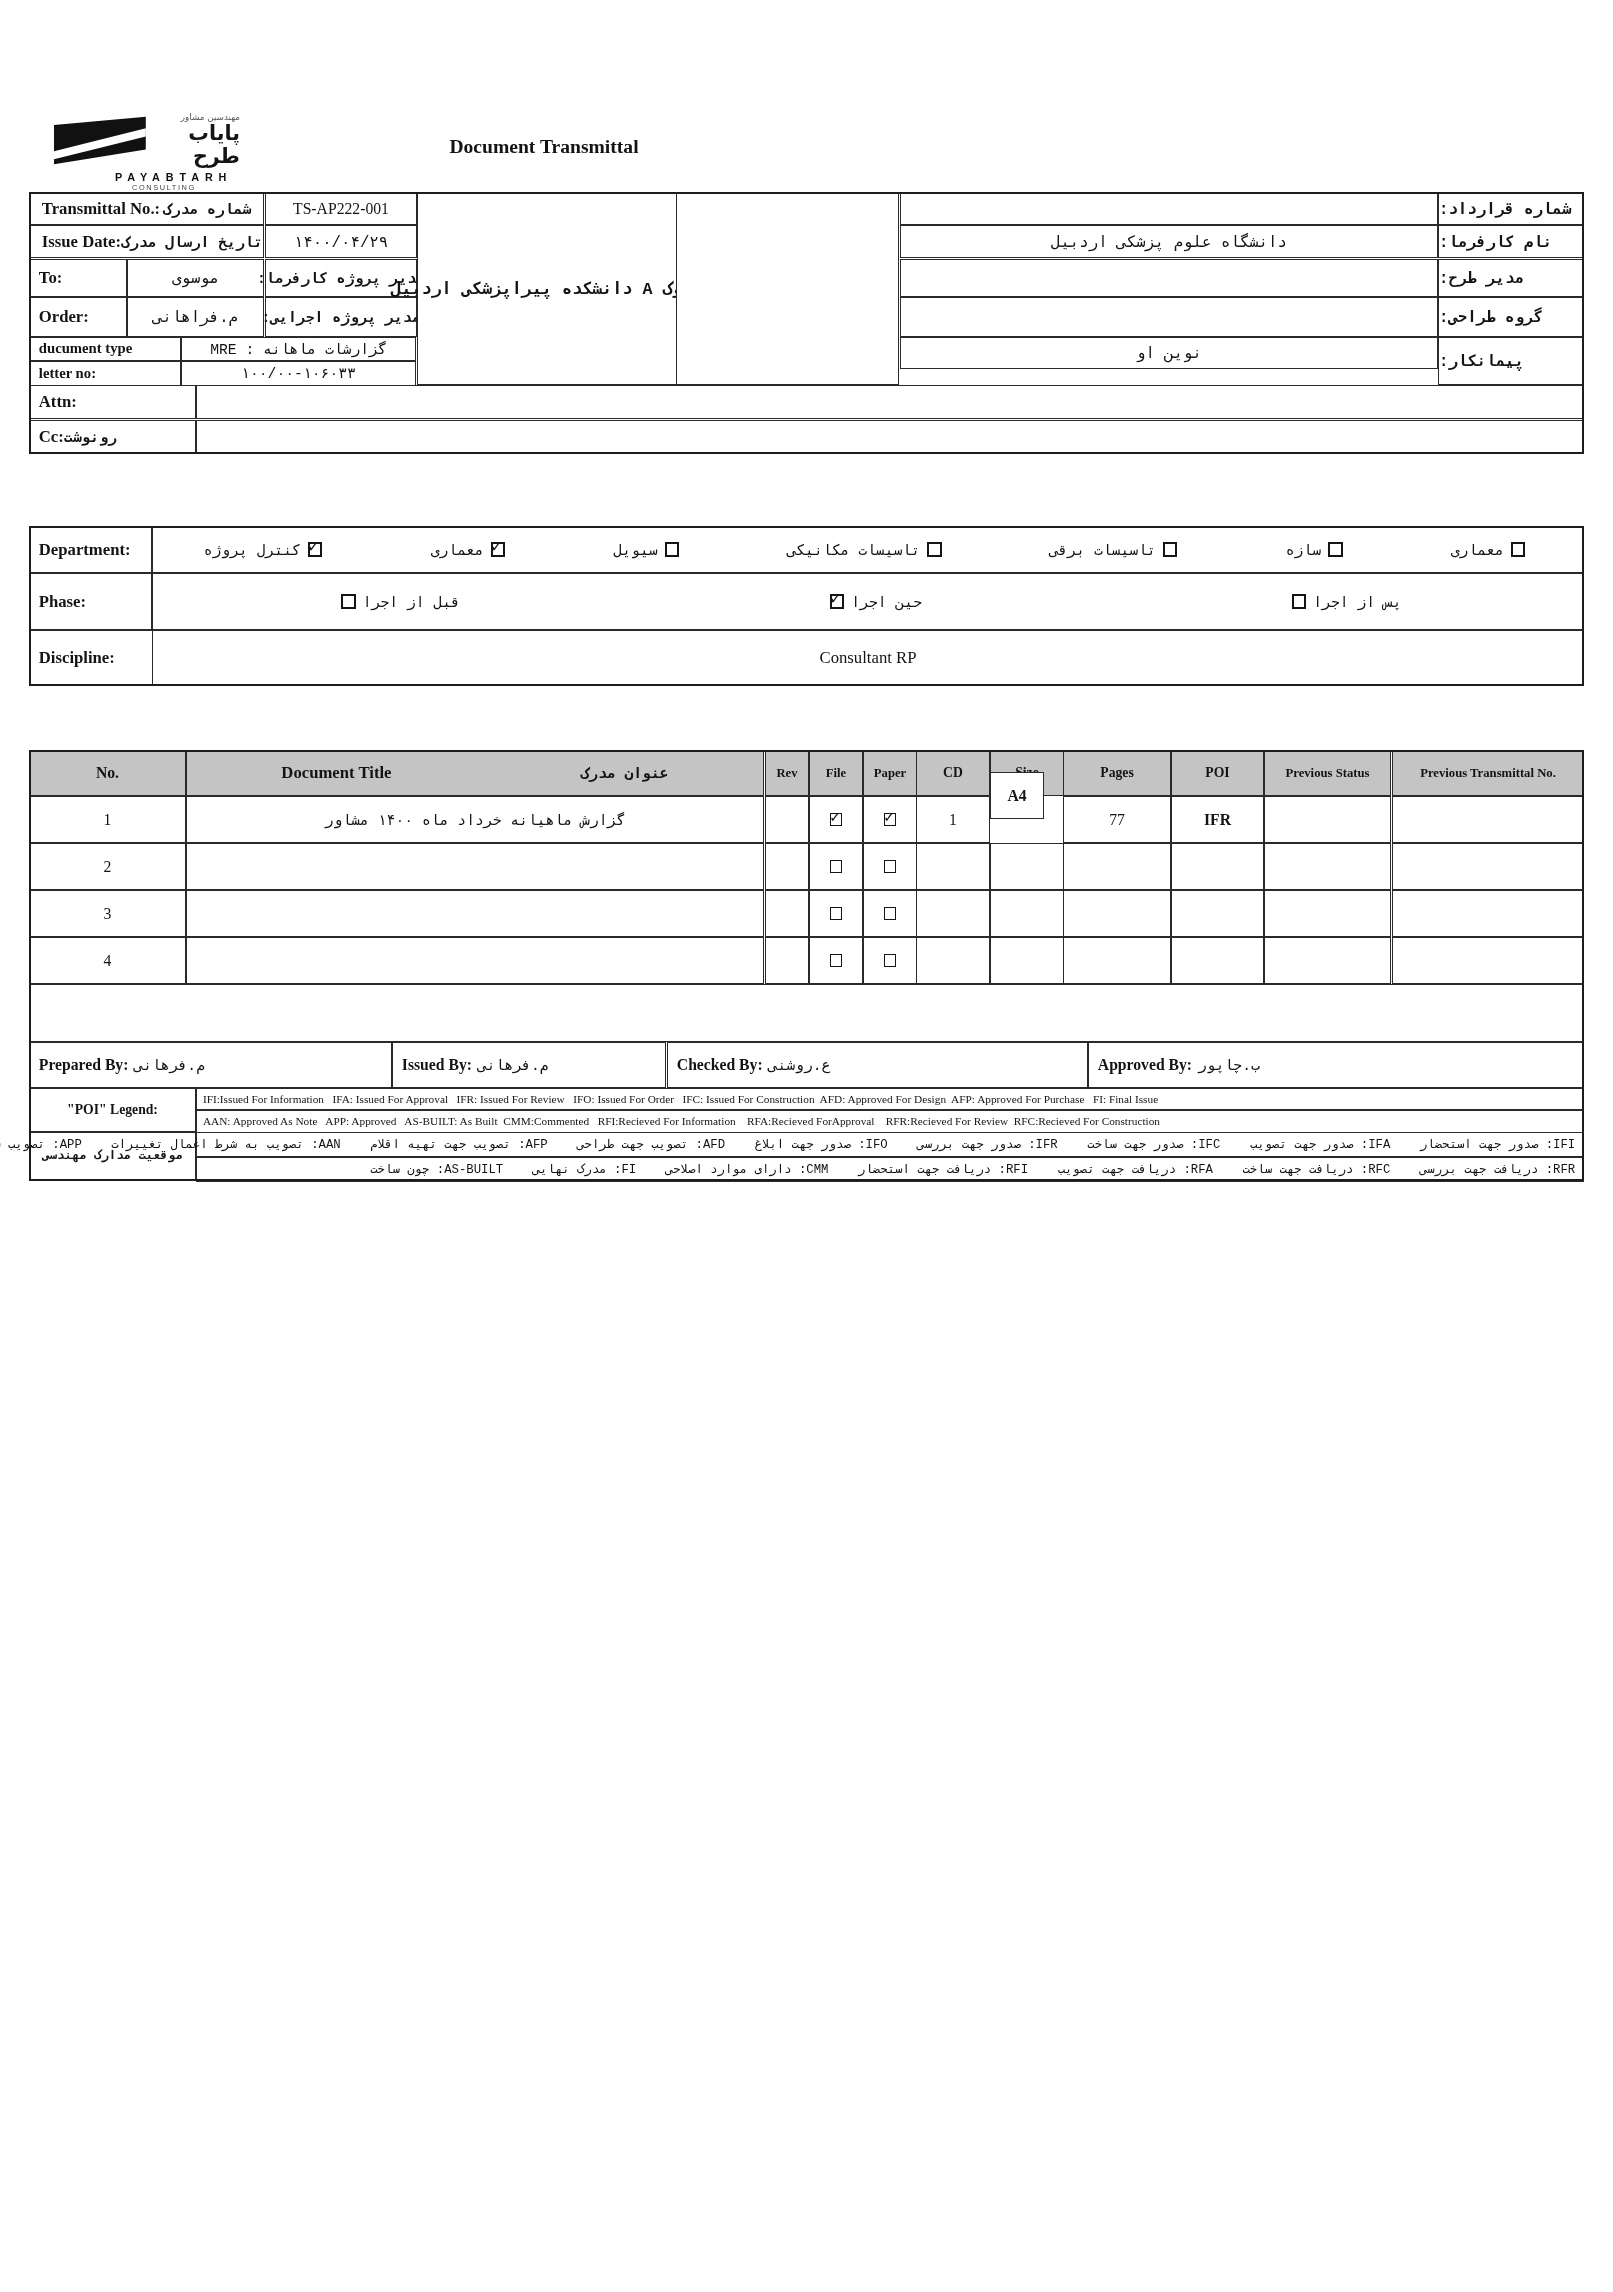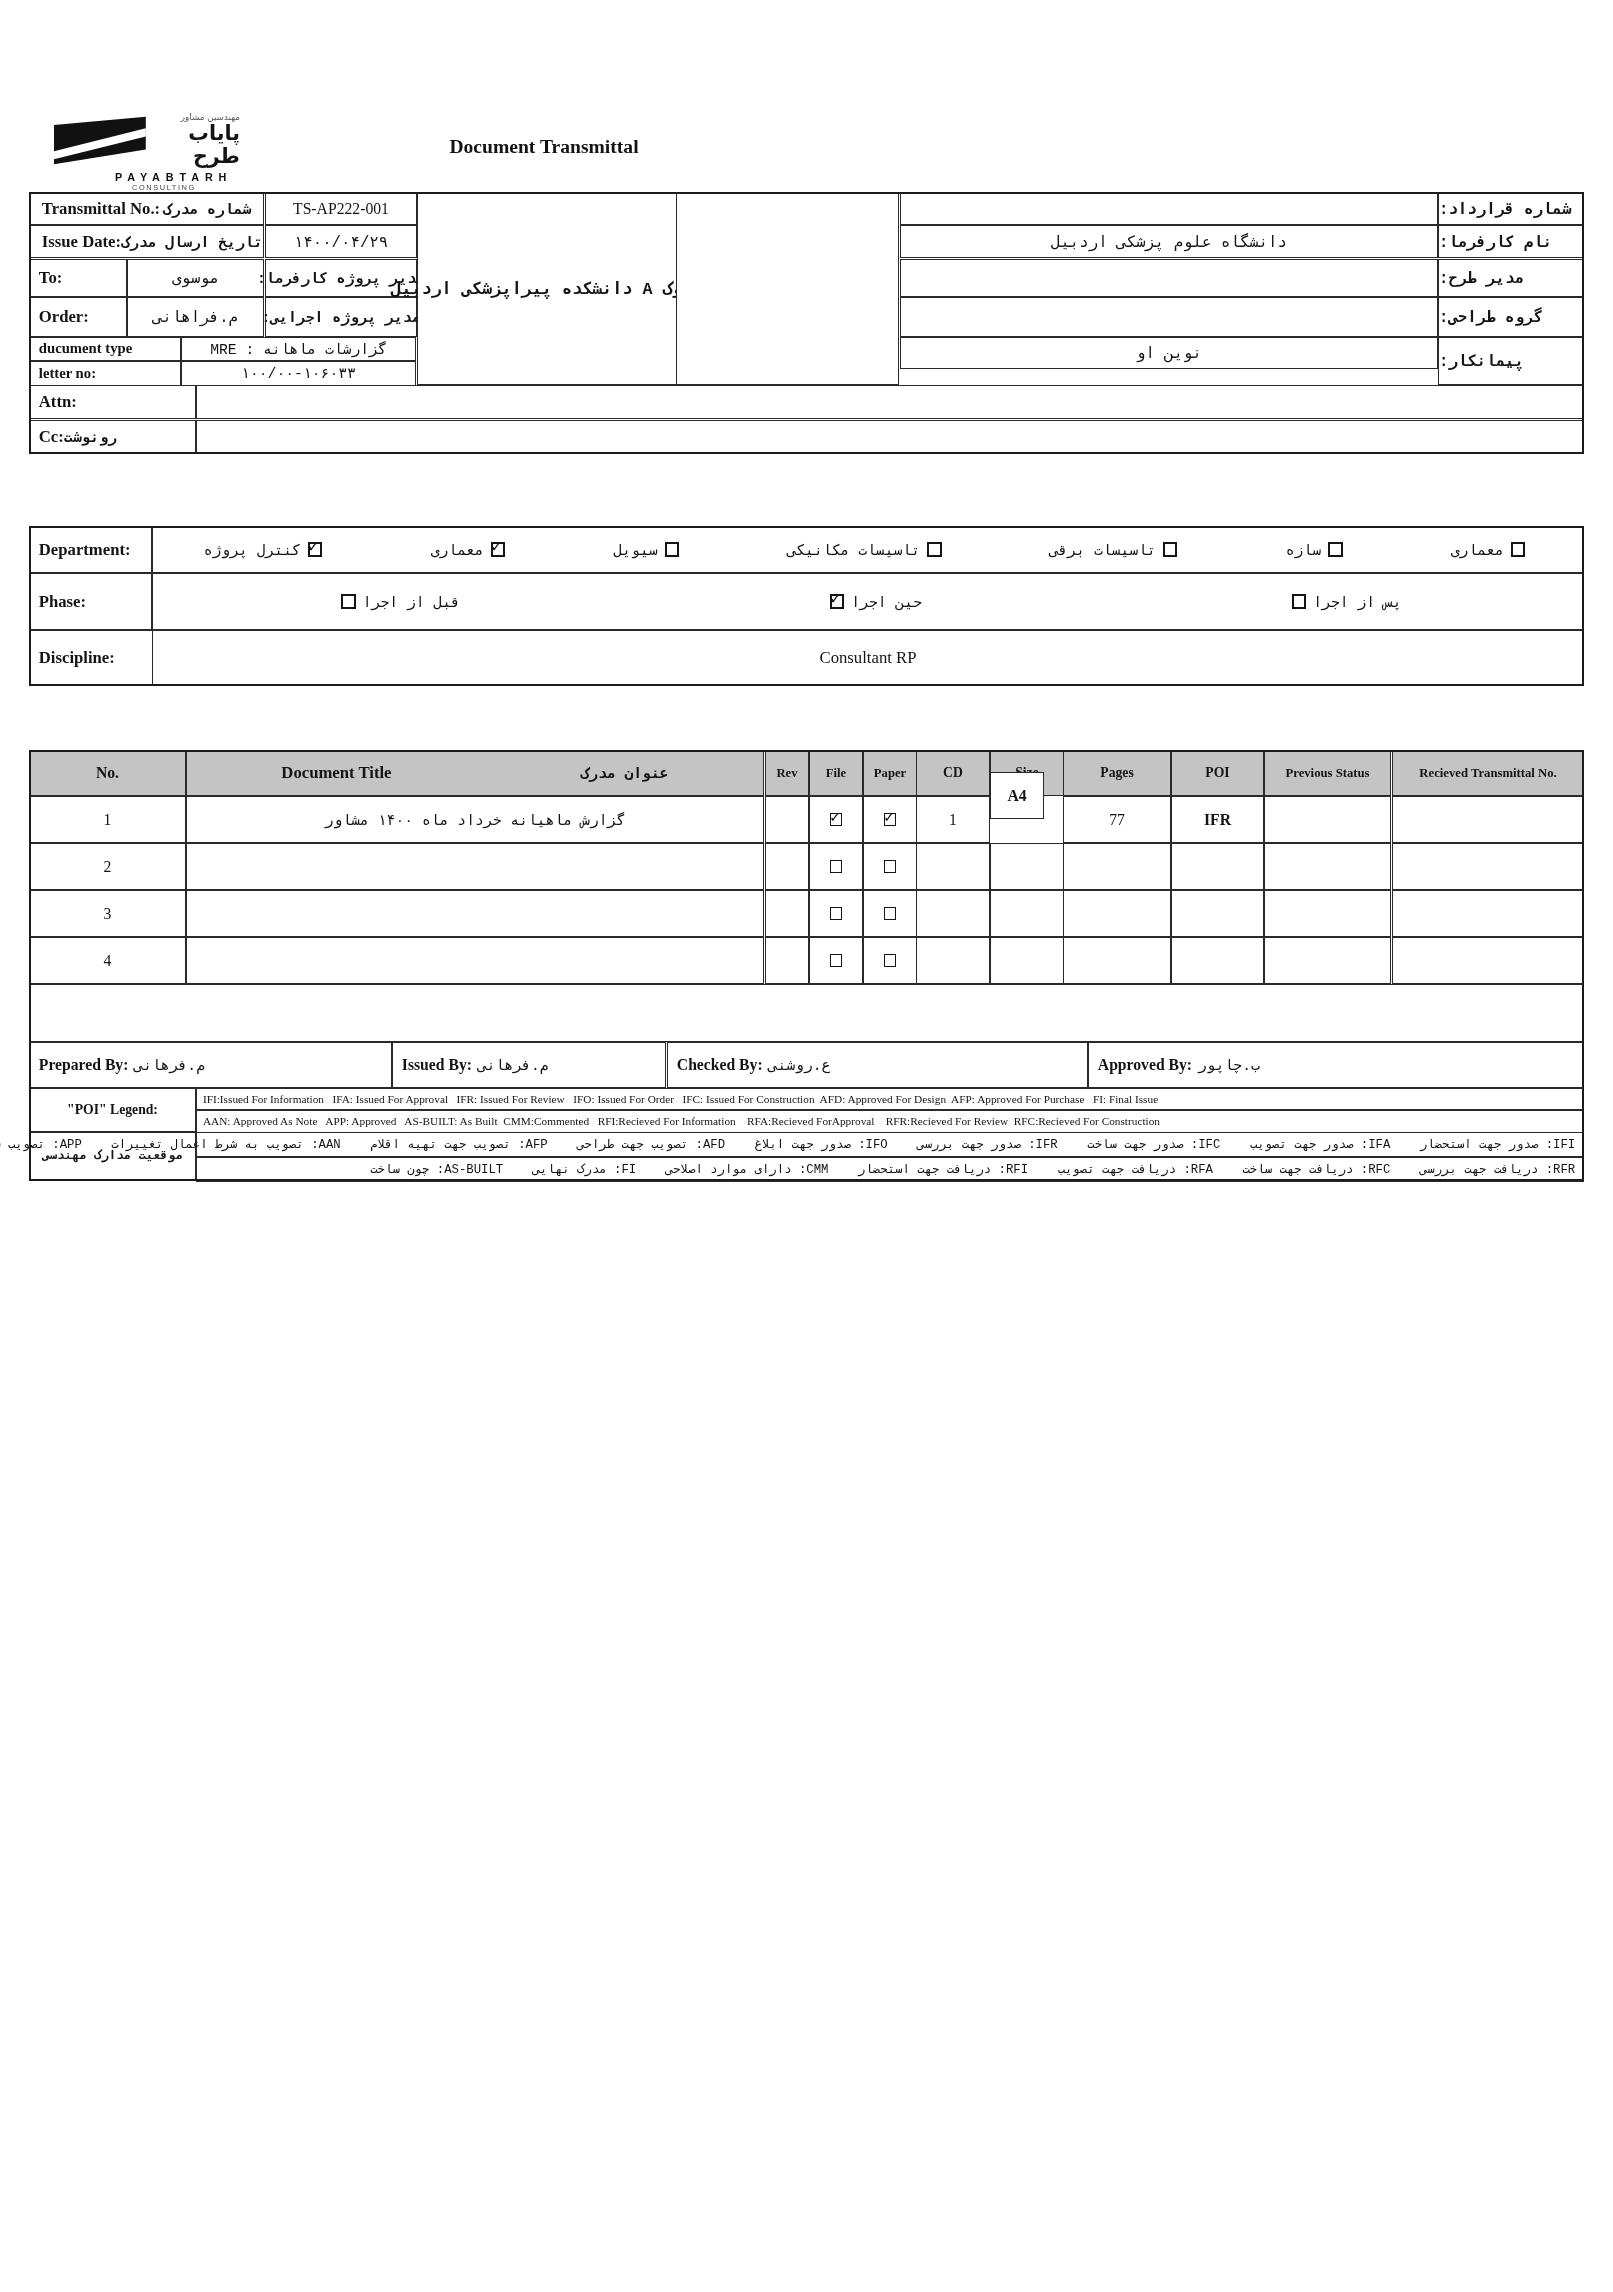--- a/index.html
+++ b/index.html
@@ -190,21 +190,21 @@
   <span class="fa b f15">عنوان مدرک</span>
 </div>
 <div class="c gray center b f13" style="left:765px;top:750px;width:44px;height:46px">Rev</div>
 <div class="c gray center b f13" style="left:809px;top:750px;width:54px;height:46px">File</div>
 <div class="c gray center b f13" style="left:863px;top:750px;width:54px;height:46px">Paper</div>
 <div class="c gray center b f14" style="left:916px;top:750px;width:74px;height:46px">CD</div>
 <div class="c gray center b f14" style="left:990px;top:750px;width:74px;height:46px">Size</div>
 <div class="c gray center b f14" style="left:1063px;top:750px;width:108px;height:46px">Pages</div>
 <div class="c gray center b f14" style="left:1171px;top:750px;width:93px;height:46px">POI</div>
 <div class="c gray center b f13 wrap" style="left:1264px;top:750px;width:127px;height:46px">Previous Status</div>
-<div class="c gray center b f13 wrap" style="left:1392px;top:750px;width:192px;height:46px">Recieved Transmittal No.</div>
+<div class="c gray center b f13 wrap" style="left:1392px;top:750px;width:192px;height:46px">Previous Transmittal No.</div>
 
 <div class="c center f16" style="left:29px;top:796px;width:157px;height:47px">1</div>
 <div class="c center fa f15" style="left:186px;top:796px;width:578px;height:47px">گزارش ماهیانه خرداد ماه ۱۴۰۰ مشاور</div>
 <div class="c center f14" style="left:765px;top:796px;width:44px;height:47px"></div>
 <div class="c center" style="left:809px;top:796px;width:54px;height:47px">
     <span class="sbox">
       <span>✓</span>
     </span>
   </div>
 <div class="c center" style="left:863px;top:796px;width:54px;height:47px">

